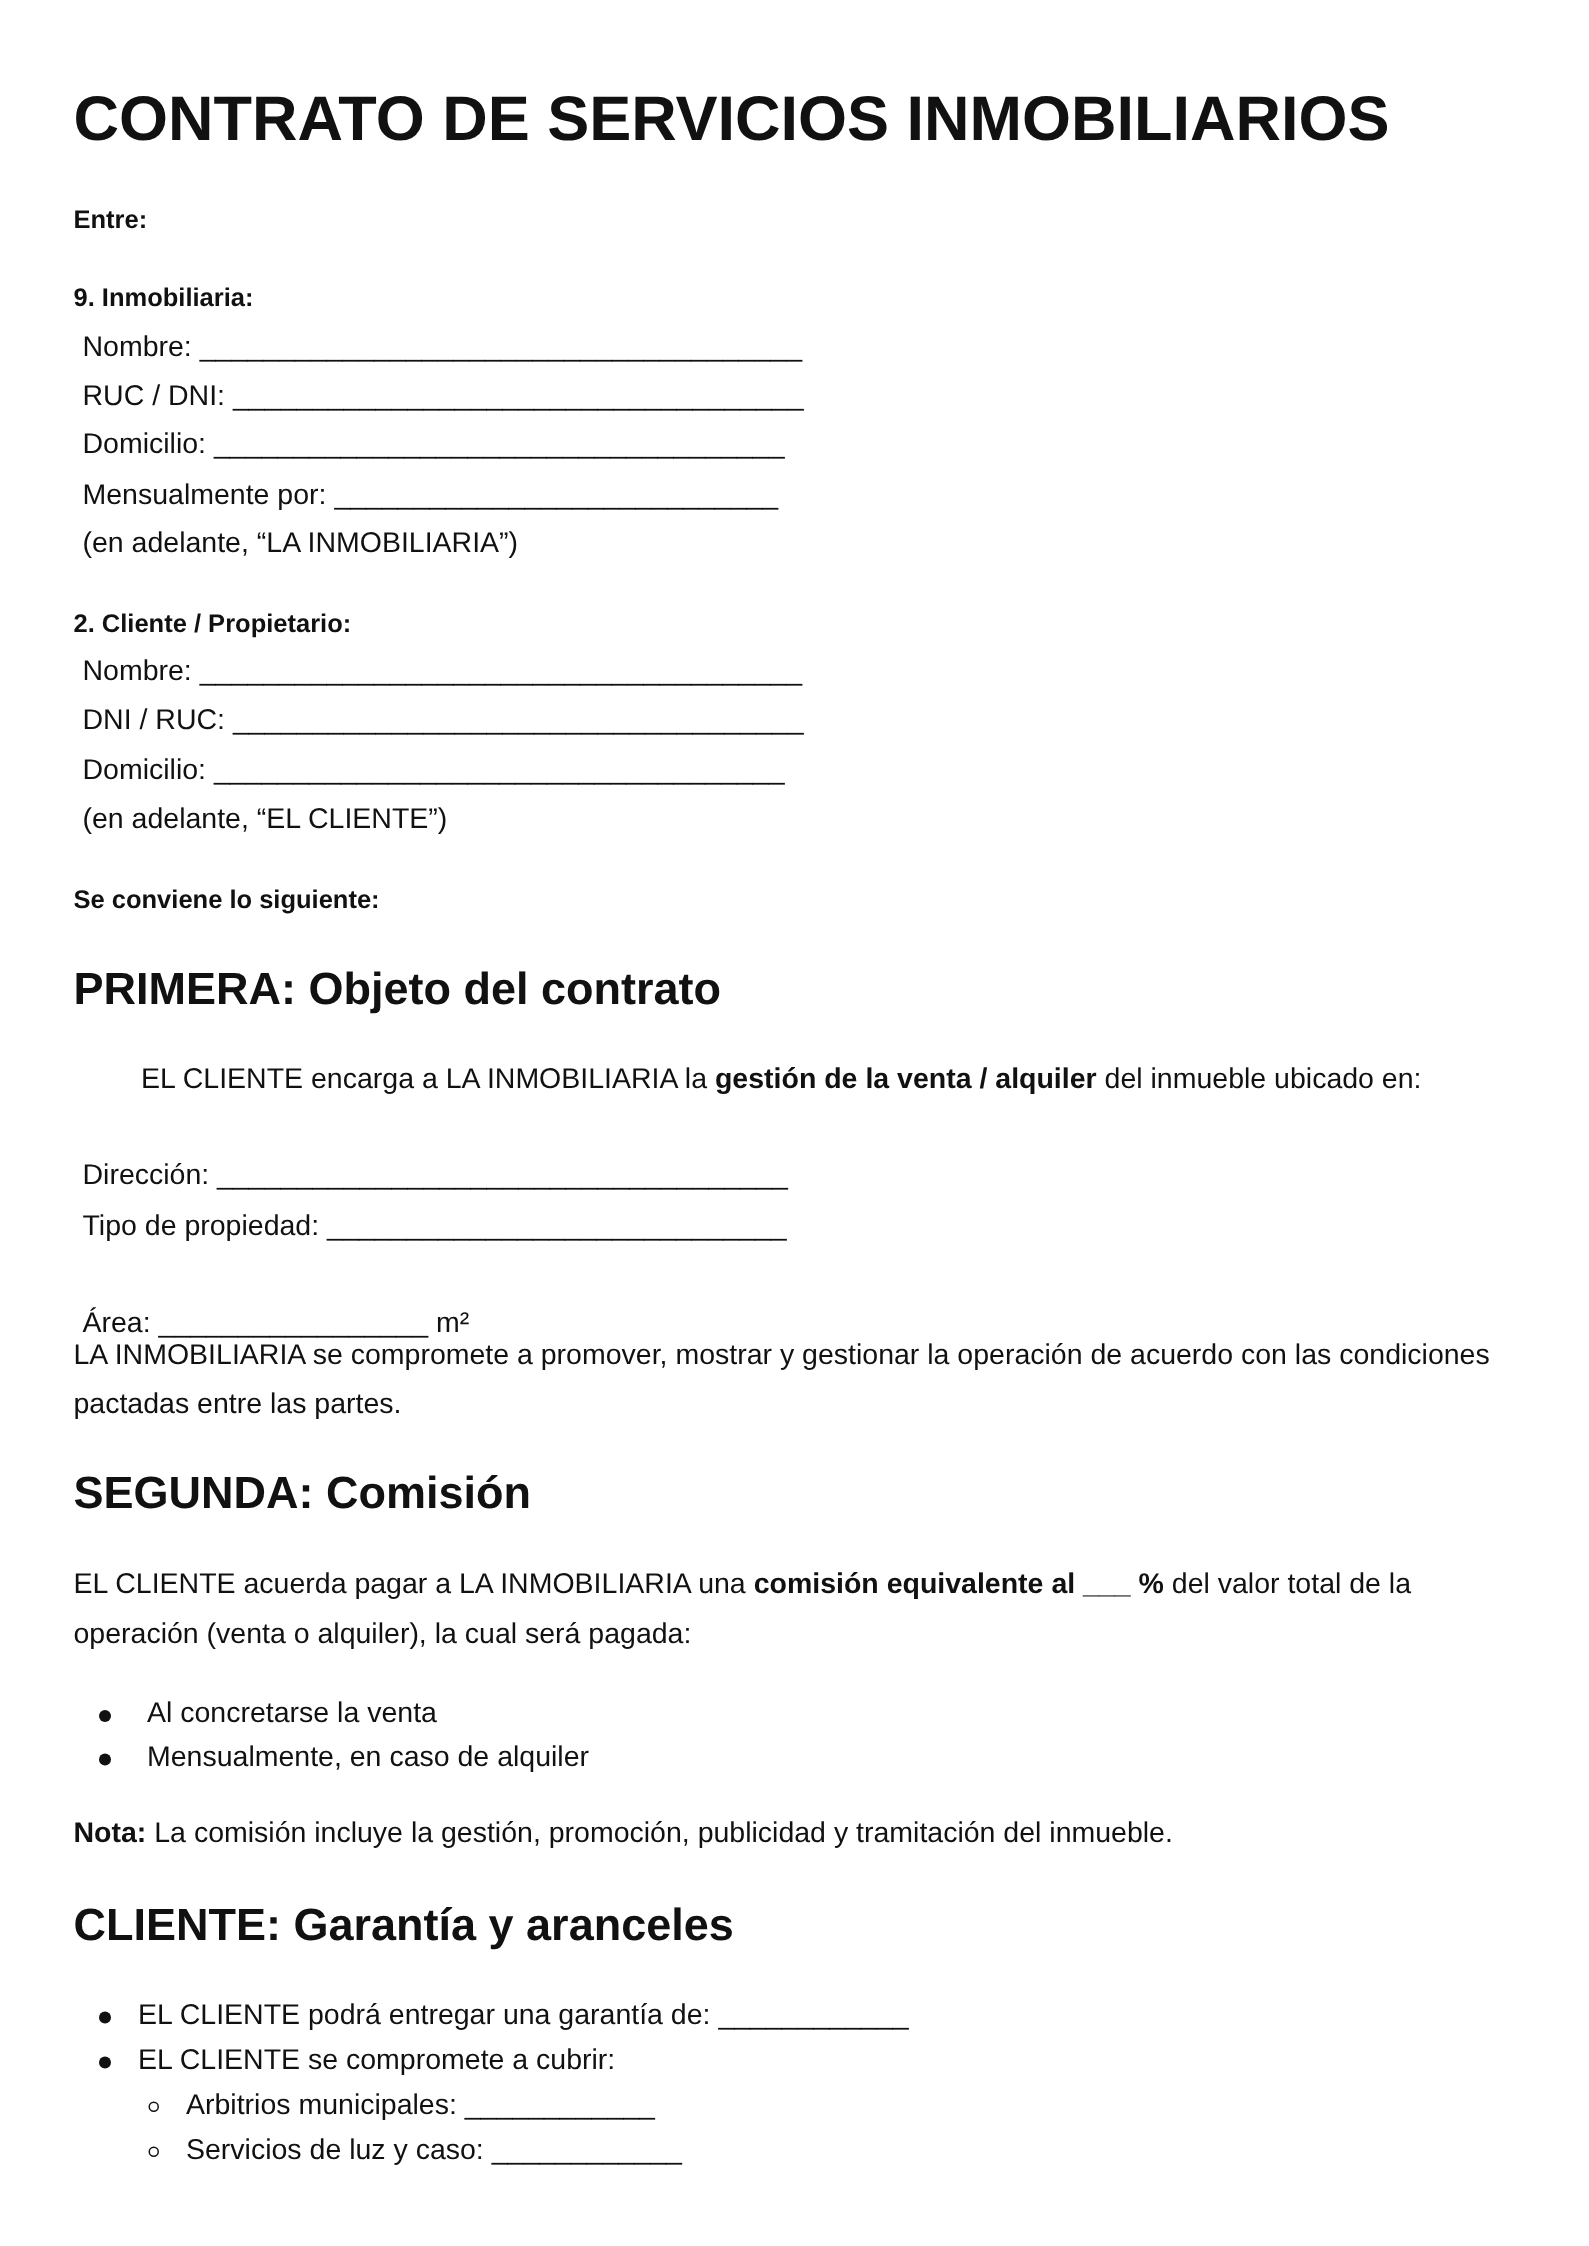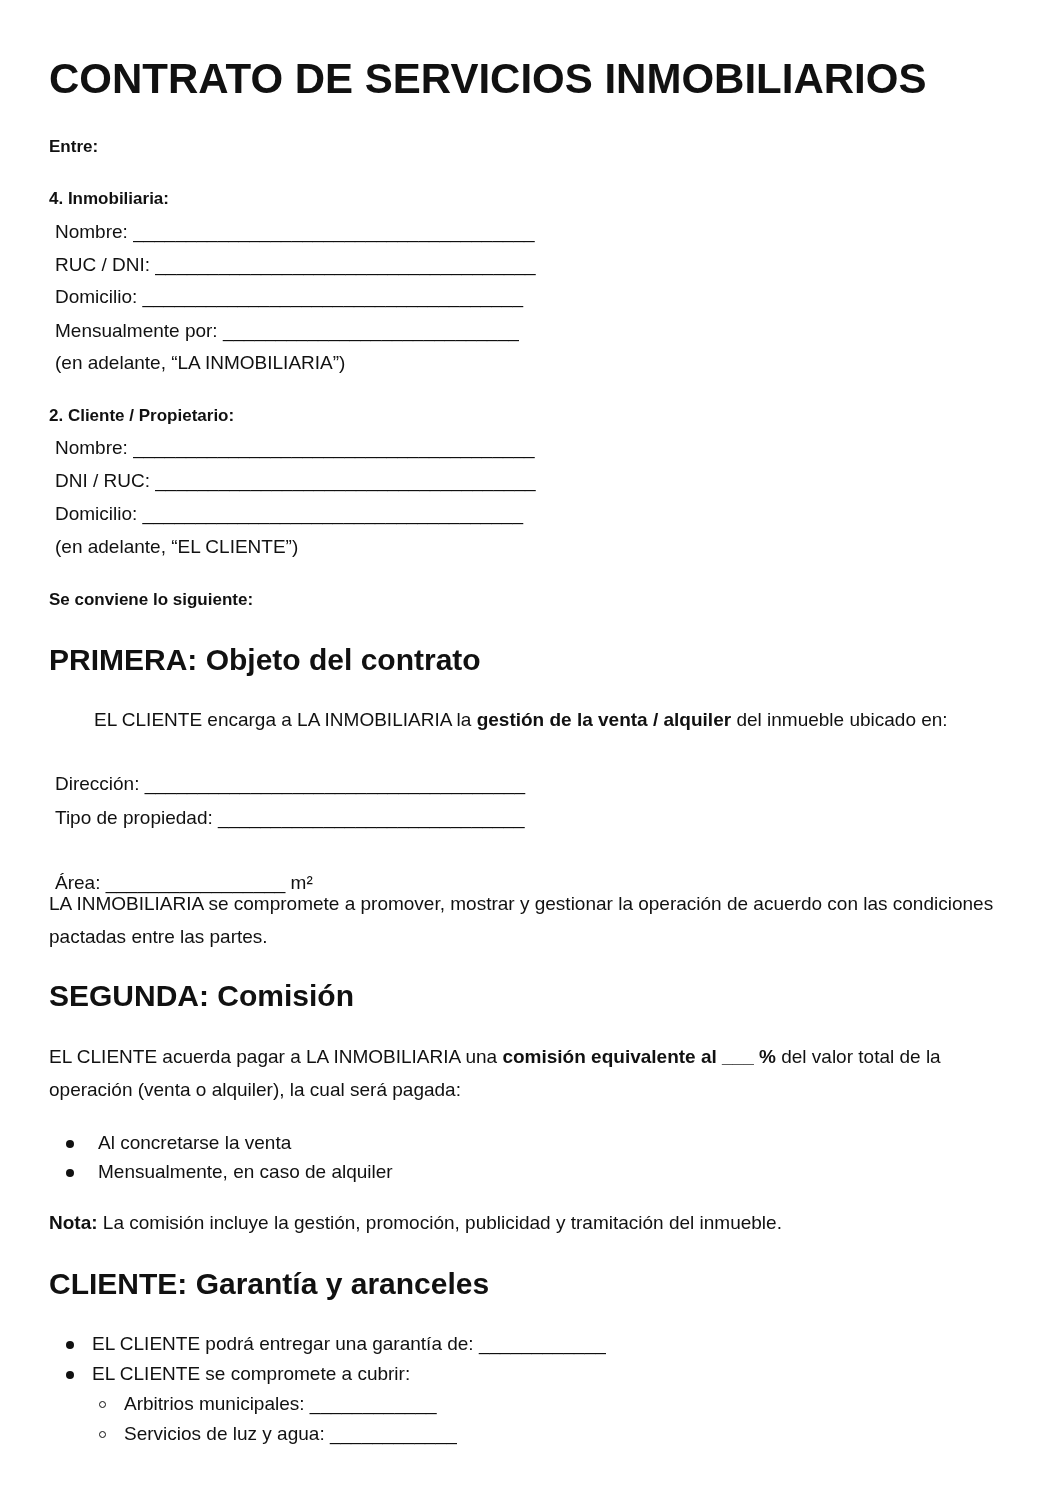--- a/index.html
+++ b/index.html
@@ -20,21 +20,21 @@
   </style>
 </head>
 <body>
 
 <div class="page">
 
   <div class="abs title">CONTRATO DE SERVICIOS INMOBILIARIOS</div>
 
   <div class="abs bold-label" style="left:49px; top:134px;">Entre:</div>
 
-  <div class="abs bold-label" style="left:49px; top:186px;">4. Inmobiliaria:</div>
+  <div class="abs bold-label" style="left:49px; top:186px;">9. Inmobiliaria:</div>
   <div class="abs line" style="left:55px; top:219px;">Nombre: ______________________________________</div>
   <div class="abs line" style="left:55px; top:252px;">RUC / DNI: ____________________________________</div>
   <div class="abs line" style="left:55px; top:284px;">Domicilio: ____________________________________</div>
   <div class="abs line" style="left:55px; top:318px;">Mensualmente por: ____________________________</div>
   <div class="abs line" style="left:55px; top:350px;">(en adelante, “LA INMOBILIARIA”)</div>
 
   <div class="abs bold-label" style="left:49px; top:403px;">2. Cliente / Propietario:</div>
   <div class="abs line" style="left:55px; top:435px;">Nombre: ______________________________________</div>
   <div class="abs line" style="left:55px; top:468px;">DNI / RUC: ____________________________________</div>
   <div class="abs line" style="left:55px; top:501px;">Domicilio: ____________________________________</div>
@@ -64,15 +64,15 @@
   </div>
 
   <div class="abs h2" style="left:49px; top:1264px;">CLIENTE: Garantía y aranceles</div>
   <span class="bullet" style="left:66px; top:1341px;"></span>
   <div class="abs line" style="left:92px; top:1331px;">EL CLIENTE podrá entregar una garantía de: ____________</div>
   <span class="bullet" style="left:66px; top:1371px;"></span>
   <div class="abs line" style="left:92px; top:1361px;">EL CLIENTE se compromete a cubrir:</div>
   <span class="circle" style="left:99px; top:1401px;"></span>
   <div class="abs line" style="left:124px; top:1391px;">Arbitrios municipales: ____________</div>
   <span class="circle" style="left:99px; top:1431px;"></span>
-  <div class="abs line" style="left:124px; top:1421px;">Servicios de luz y agua: ____________</div>
+  <div class="abs line" style="left:124px; top:1421px;">Servicios de luz y caso: ____________</div>
 
 </div>
 
 </body></html>

